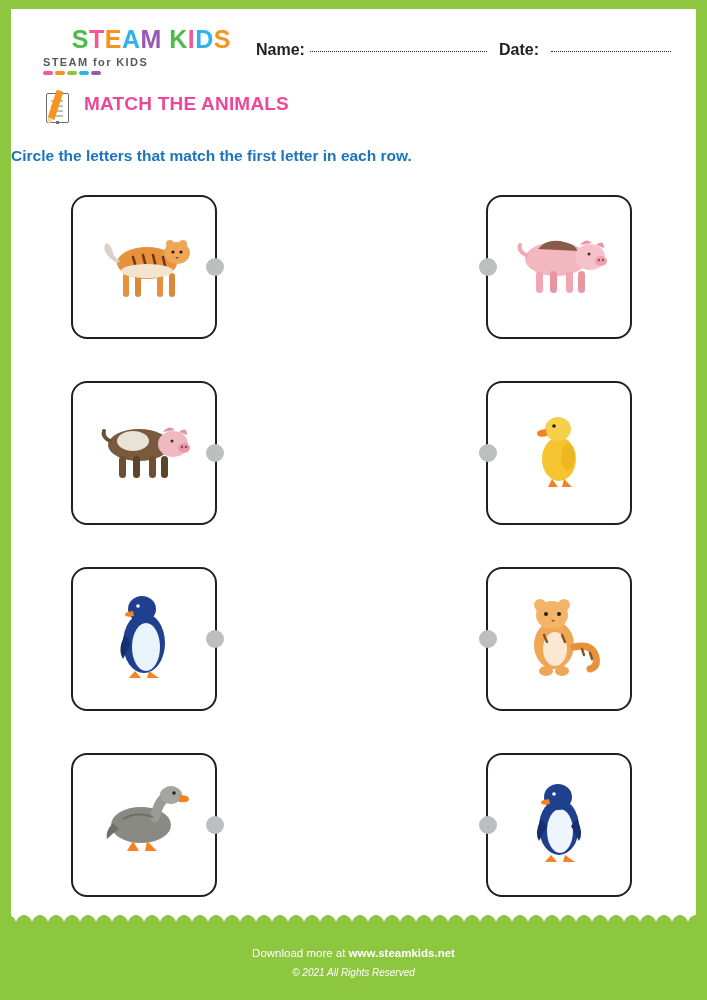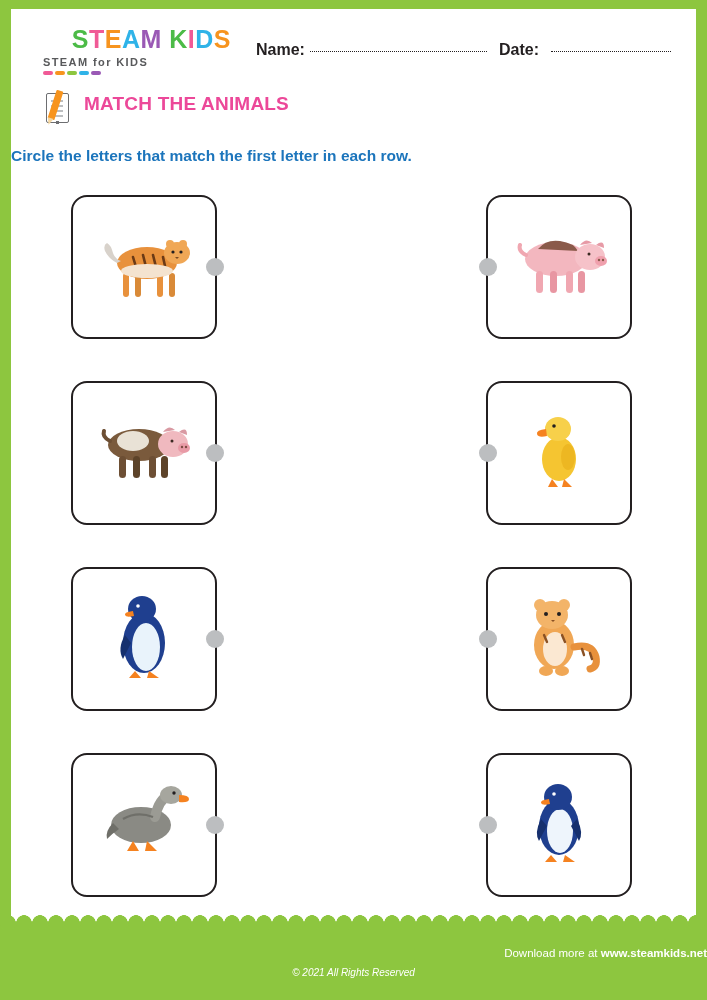--- a/index.html
+++ b/index.html
@@ -315,21 +315,21 @@
     left: 0; right: 0;
     height: 16px;
     background:
       radial-gradient(circle at 8px 8px, #8dc63f 7.6px, rgba(141,198,63,0) 8px) repeat-x;
     background-size: 16px 16px;
   }
   .footer-text {
     position: absolute;
     left: 0; right: 0;
     top: 24px;
-    text-align: right;
+    text-align: center;
     font-size: 11.5px;
     color: #ffffff;
   }
   .footer-text .url {
     font-weight: bold;
     color: #ffffff;
   }
   .footer-copy {
     position: absolute;
     left: 0; right: 0;

